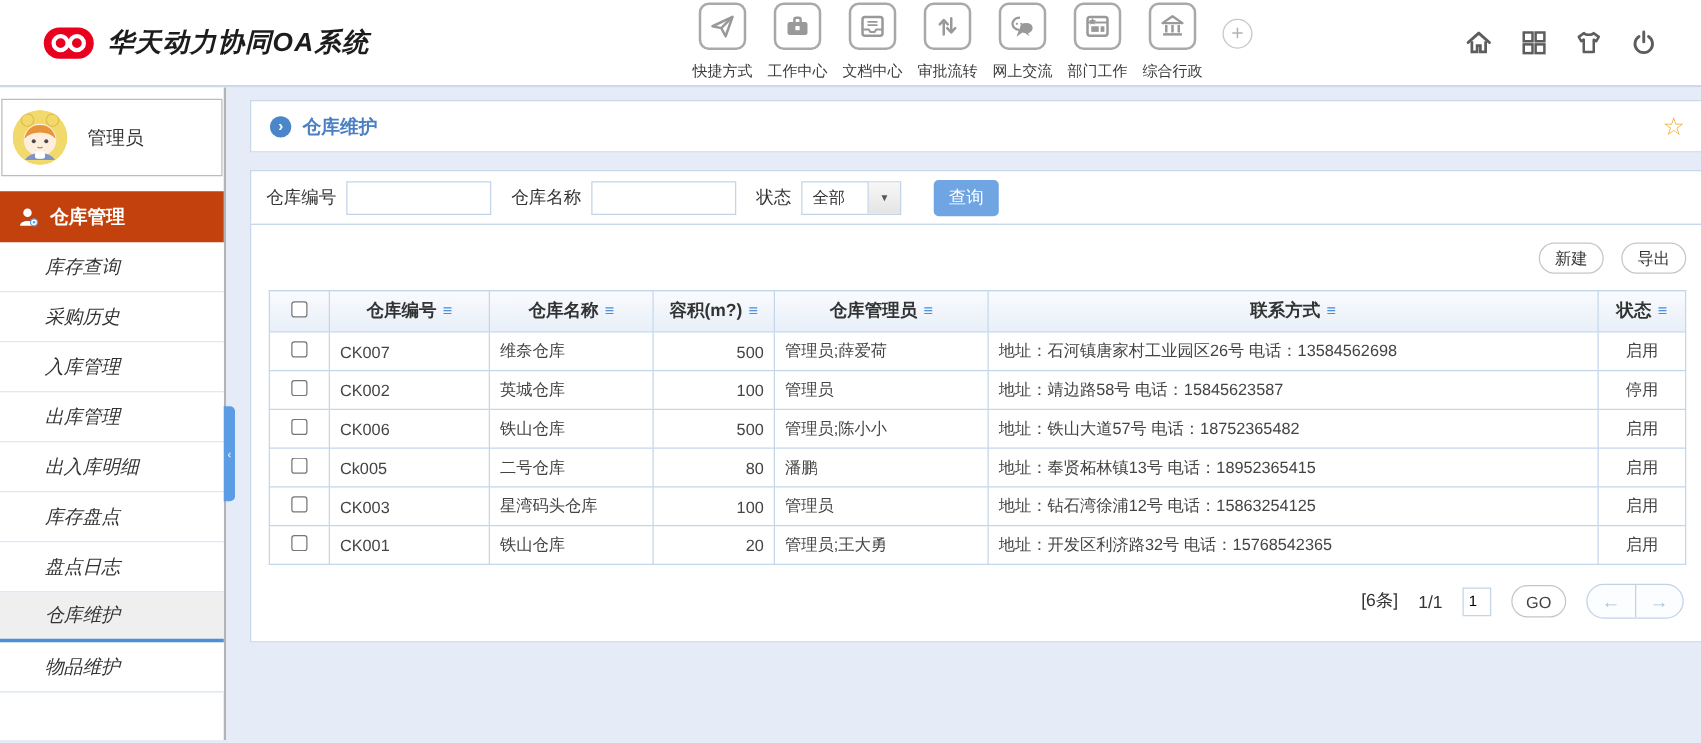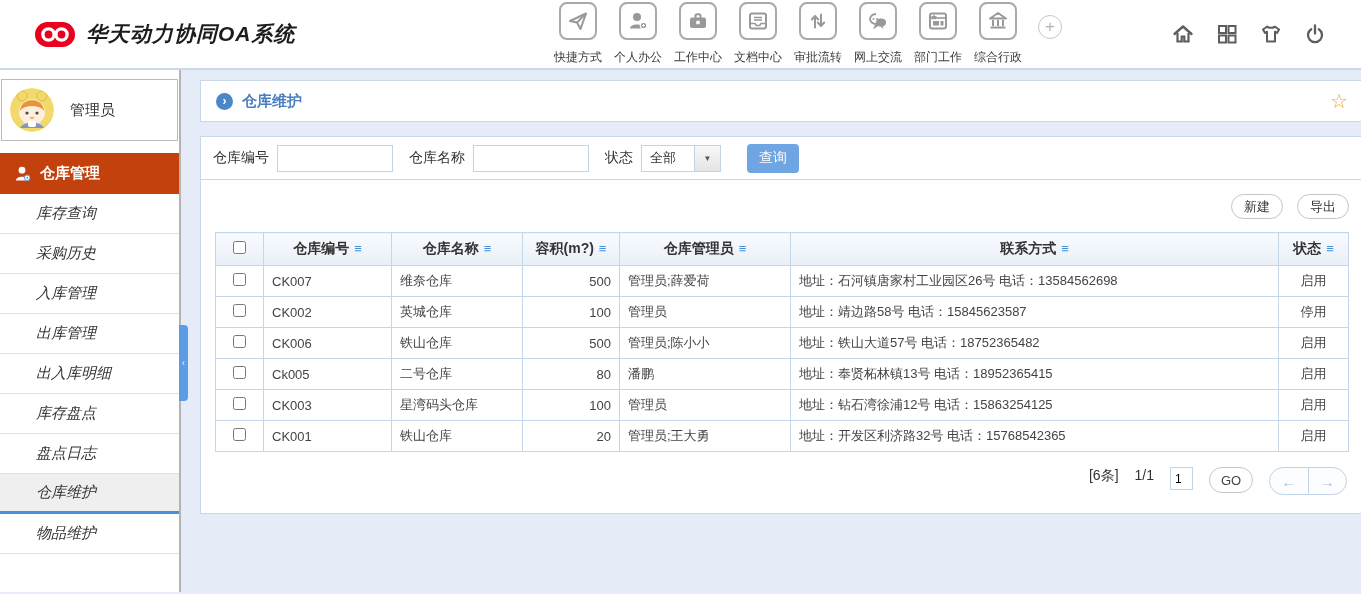--- a/index.html
+++ b/index.html
@@ -72,21 +72,21 @@
   table { width:100%; border-collapse:collapse; table-layout:fixed;border-radius:22px; }
   th,td { border:1px solid #c3d6ea; overflow:hidden; white-space:nowrap; }
   th { height:33px; background:linear-gradient(#f9fbfe,#e8eff8); font-size:14px;
     color:#333; font-weight:600; }
   .sort-ico { color:#4a90d9; font-weight:normal; font-size:13px; margin-left:5px; }
   td { height:31px; font-size:13px; color:#444; padding:0 8px; }
   td.c-center, th.c-center { text-align:center; padding:0; }
   td.c-right { text-align:right; }
   input[type=checkbox]{ width:13px; height:13px; }
 
-  .pagination { display:flex; justify-content:flex-end; align-items:flex-start; gap:16px;
+  .pagination { display:flex; justify-content:flex-end; align-items:center; gap:16px;
     margin-top:15px; padding-right:2px; }
   .pg-total, .pg-page { font-size:14px; color:#333; }
   .pg-input { width:23px; height:23px; border:1px solid #c3d3e8; font-size:12px;
     padding-left:4px; outline:none; }
   .btn-go { width:44px; height:26px; background:#fff; border:1px solid #c6c6c6;
     border-radius:13px; font-size:13px; color:#444; cursor:pointer; }
   .pg-arrows { width:78px; height:28px; border:1px solid #c3d3e6; border-radius:14px;
     background:#fbfdff; display:flex; overflow:hidden; }
   .pg-arrow { flex:1; display:flex; align-items:center; justify-content:center;
     color:#a9c0dc; font-size:15px; cursor:pointer; }
@@ -107,31 +107,20 @@
 
   <nav class="topnav">
     <div class="nav-item">
       <div class="nav-ico">
           <svg width="24" height="24" viewBox="0 0 24 24">
         <path d="M4 12 L20 4.5 L14.5 20 L11 13.5 Z" fill="none" stroke="#999" stroke-width="2" stroke-linejoin="round"></path>
         <path d="M11 13.5 L20 4.5" stroke="#999" stroke-width="2"></path>
           </svg>
         </div>
       <span class="nav-label">快捷方式</span>
-    </div>
-    <div class="nav-item">
-      <div class="nav-ico">
-          <svg width="24" height="24" viewBox="0 0 24 24">
-        <circle cx="11" cy="8" r="4" fill="#999"></circle>
-        <path d="M4 19.5 c0-5.5 14-5.5 14 0 Z" fill="#999"></path>
-        <circle cx="17.5" cy="16.5" r="3.2" fill="#999" stroke="#fff" stroke-width="1.2"></circle>
-        <path d="M17.5 15 v3 M16 16.5 h3" stroke="#fff" stroke-width="1"></path>
-          </svg>
-        </div>
-      <span class="nav-label">个人办公</span>
     </div>
     <div class="nav-item">
       <div class="nav-ico">
           <svg width="24" height="24" viewBox="0 0 24 24">
         <path d="M9.5 9 V6.8 a1.6 1.6 0 0 1 1.6-1.6 h1.8 a1.6 1.6 0 0 1 1.6 1.6 V9" fill="none" stroke="#999" stroke-width="2"></path>
         <rect x="4" y="8.5" width="16" height="10.5" rx="2" fill="#999"></rect>
         <rect x="10.3" y="11.8" width="3.4" height="3.4" rx="0.5" fill="#fff"></rect>
           </svg>
         </div>
       <span class="nav-label">工作中心</span>

